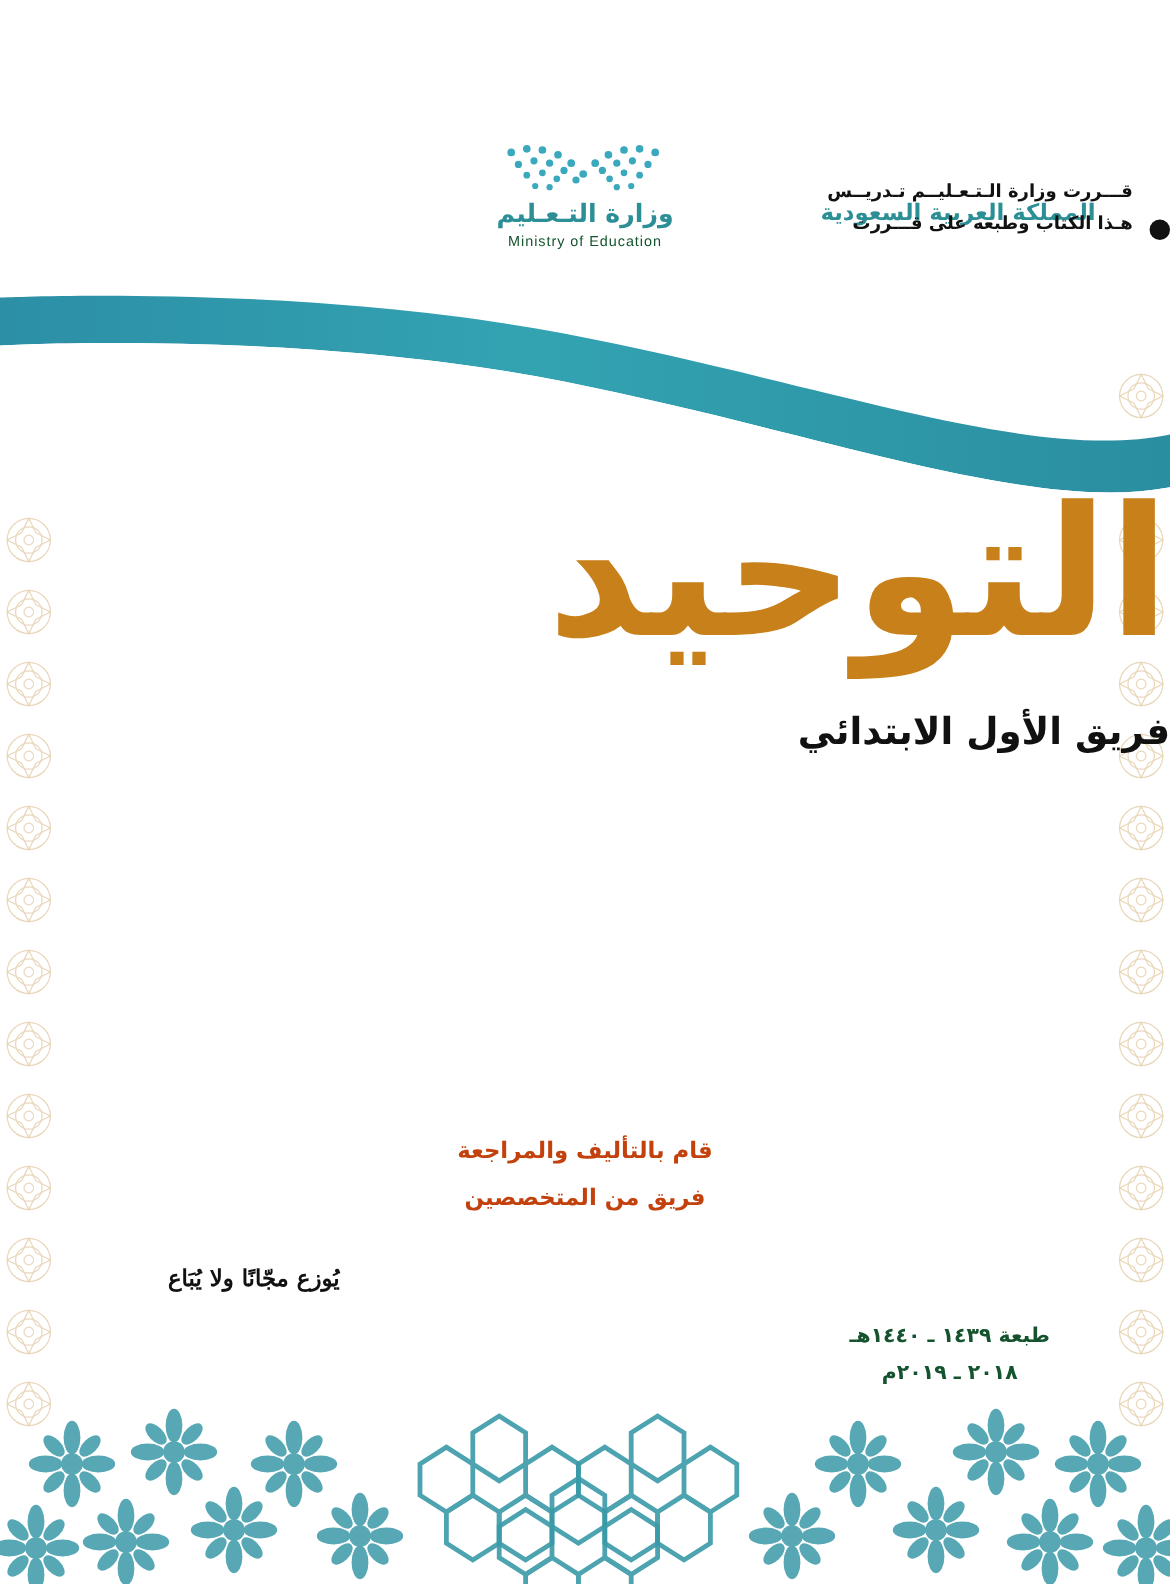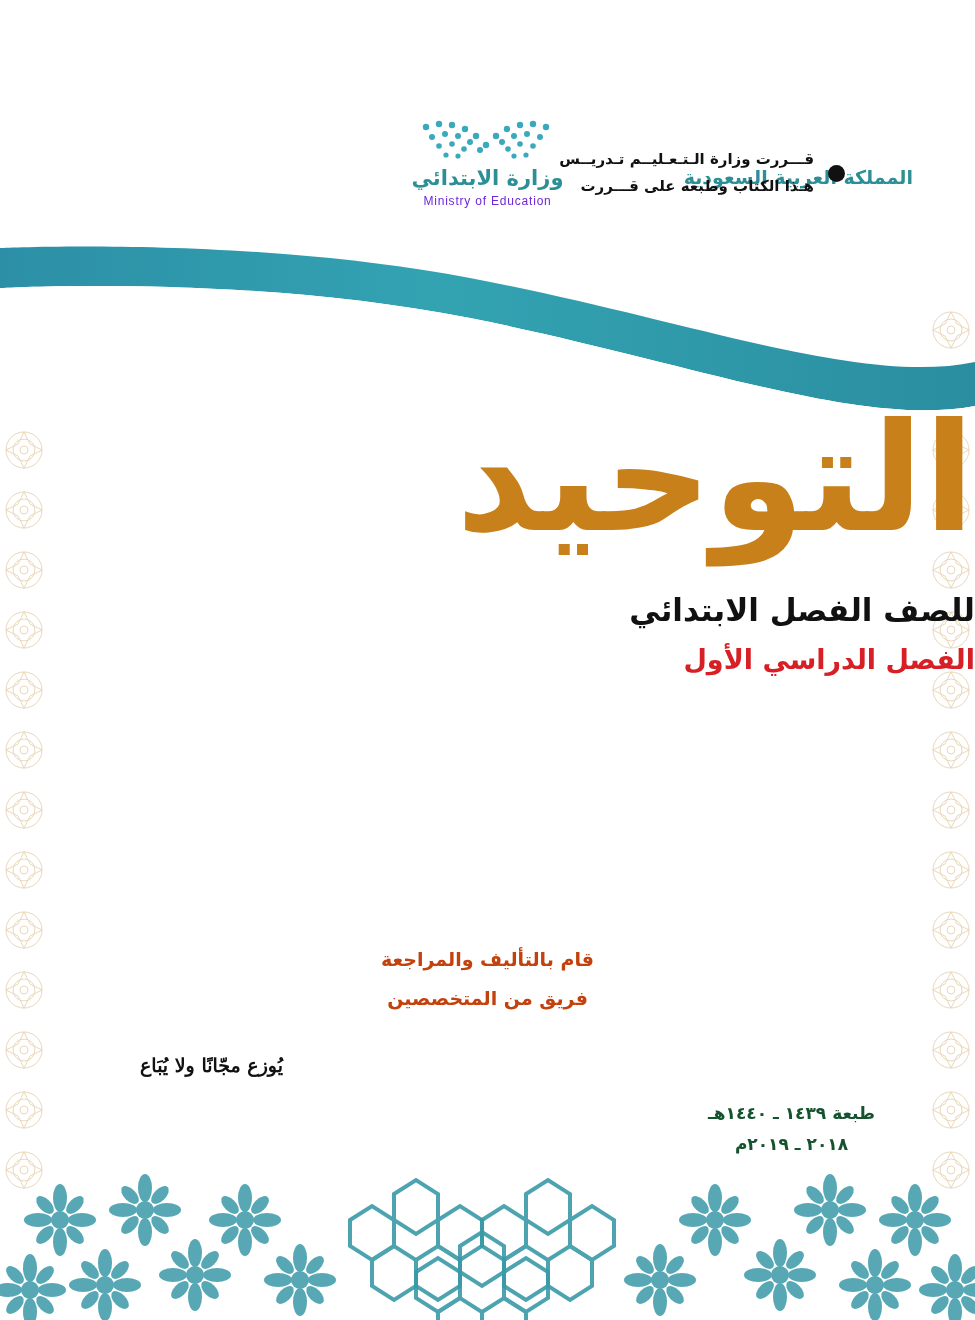--- a/index.html
+++ b/index.html
@@ -69,37 +69,36 @@
     position: relative;
   }
   .moe-ar {
     color: #2d8f96;
     font-size: 21px;
     font-weight: bold;
     letter-spacing: 2px;
     font-family: "DejaVu Sans", sans-serif;
   }
   .moe-en {
-    color: #6d28d9;
+    color: #14532d;
     font-size: 12px;
     margin-top: 4px;
     letter-spacing: .8px;
     font-family: "Liberation Sans", sans-serif;
   }
   .decision-wrap {
     position: absolute;
     right: 0;
     left: 620px;
     top: 28px;
     display: flex;
-    align-items: center;
+    align-items: flex-end;
     justify-content: flex-start;
     direction: rtl;
     gap: 14px;
-    padding-right: 130px;
   }
   .decision-text {
     text-align: right;
     color: #111;
     font-size: 15px;
     font-weight: bold;
     line-height: 1.8;
     white-space: nowrap;
   }
   .decision-dot {
@@ -296,21 +295,21 @@
             <circle cx="100" cy="31" r="2.8"></circle>
               <circle cx="112" cy="26" r="2.8"></circle>
               <circle cx="125" cy="28" r="2.8"></circle>
             <circle cx="38" cy="37" r="2.6"></circle>
               <circle cx="50" cy="38" r="2.6"></circle>
             <circle cx="106" cy="38" r="2.6"></circle>
               <circle cx="118" cy="37" r="2.6"></circle>
           </g>
         </svg>
       </div>
-      <div class="moe-ar">وزارة الابتدائي</div>
+      <div class="moe-ar">وزارة التـعـليم</div>
       <div class="moe-en">Ministry of Education</div>
     </div>
 
     <div class="decision-wrap">
       <div class="decision-dot"></div>
       <div class="decision-text">
         <div>قـــررت وزارة الـتـعـليــم تـدريــس</div>
         <div>هـذا الكتاب وطبعه على قـــررت</div>
       </div>
     </div>
@@ -325,22 +324,21 @@
           <stop offset="100%" stop-color="#2a8ea0"></stop>
         </linearGradient>
       </defs>
       <path d="M0,12 C0,12 250,0 470,42 C690,84 860,150 975,126 L975,170 C860,192 690,126 470,82 C250,38 0,52 0,52 Z" fill="url(#sw)"></path>
       <path d="M0,52 C0,52 250,38 470,82 C690,126 860,192 975,170 L975,190 L0,190 Z" fill="#ffffff"></path>
     </svg>
   </div>
 
   <div class="title-block">
     <div class="book-title">التوحيد</div>
-    <div class="grade">للصف الفصل الابتدائي</div>
-    <div class="term">الفصل الدراسي الأول</div>
+    <div class="grade">فريق الأول الابتدائي</div>
   </div>
 
   <div class="authors">
     <div>قام بالتأليف والمراجعة</div>
     <div>فريق من المتخصصين</div>
   </div>
 
   <div class="edition">
     <div>طبعة ١٤٣٩ ـ ١٤٤٠هـ</div>
     <div>٢٠١٨ ـ ٢٠١٩م</div>

